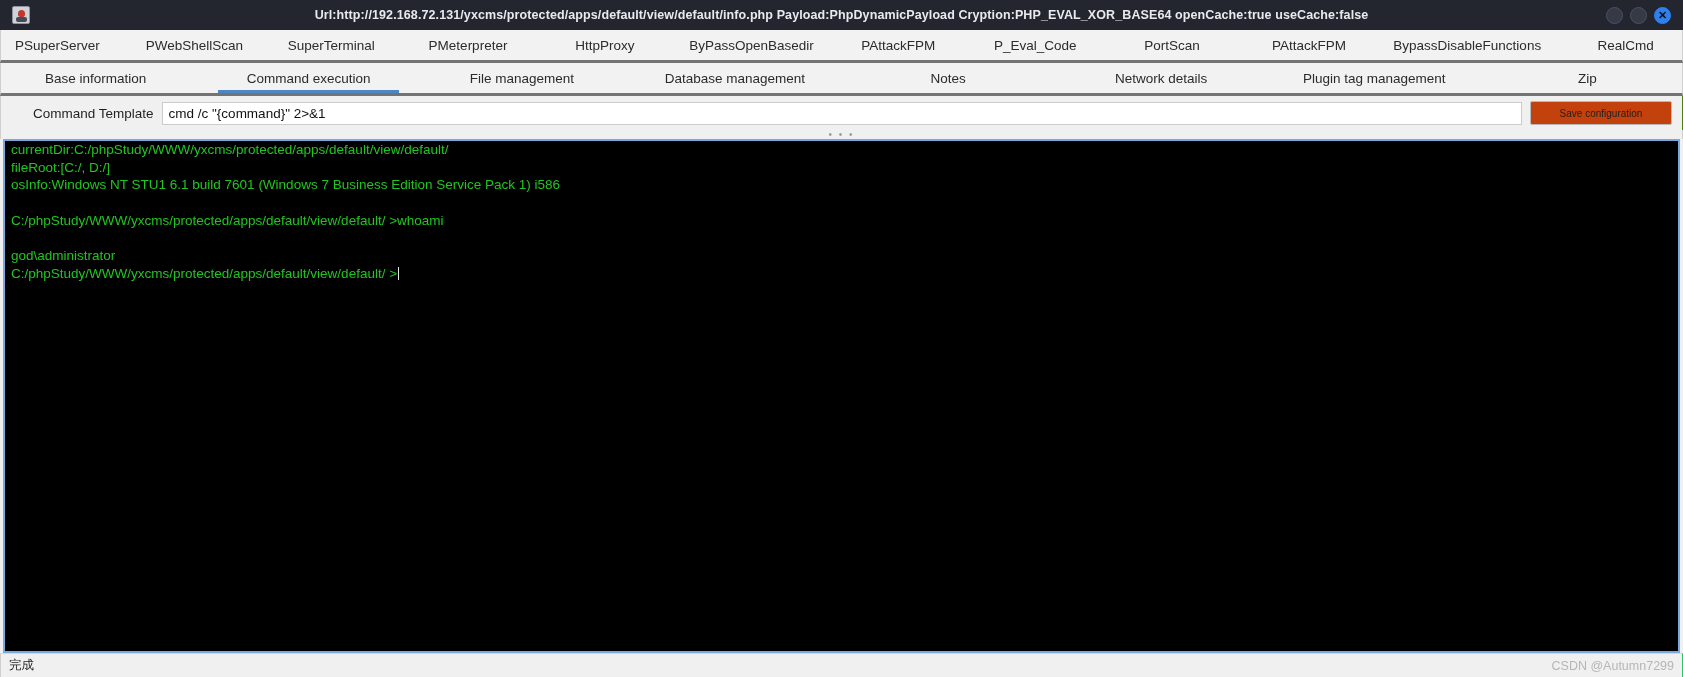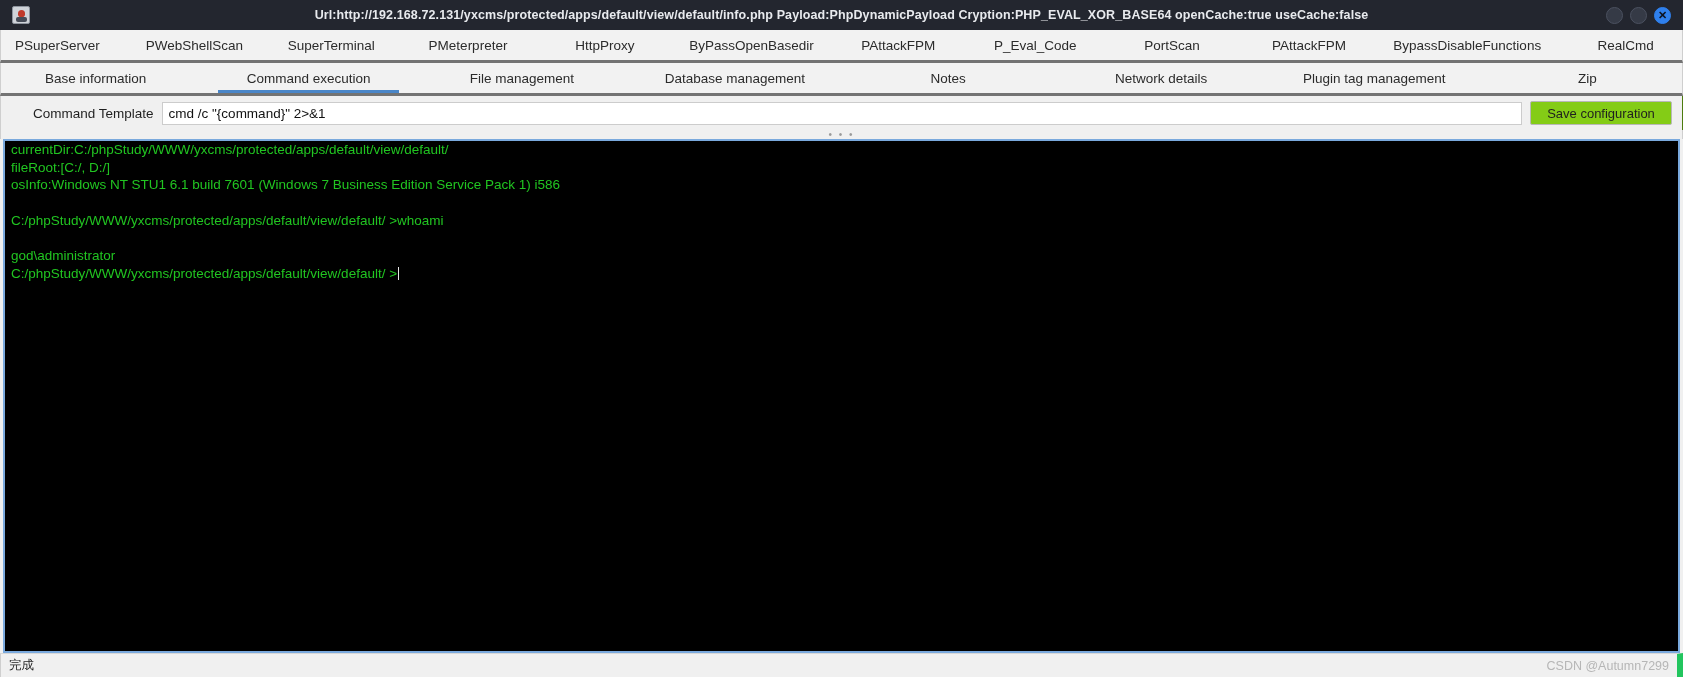--- a/index.html
+++ b/index.html
@@ -156,25 +156,25 @@
     border: 1px solid #cccccc;
     font-family: "Liberation Sans", sans-serif;
     font-size: 13.5px;
     color: #111111;
     padding: 0 6px;
     outline: none;
   }
   .save-btn {
     width: 142px;
     height: 24px;
-    background: #84cc16;
+    background: #c2410c;
     border: 1px solid #b8b8b8;
     border-radius: 2px;
     font-family: "Liberation Sans", sans-serif;
-    font-size: 13px;
+    font-size: 10px;
     color: #1f1f1f;
     cursor: default;
   }
 
   
   .splitter {
     height: 9px;
     min-height: 9px;
     background: #f0f0f0;
     display: flex;
@@ -222,21 +222,21 @@
   
   .statusbar {
     height: 24px;
     min-height: 24px;
     background: #f0f0f0;
     display: flex;
     align-items: center;
     padding: 0 8px;
     border-top: 1px solid #d8d8d8;
     border-left: 1px solid #cfcfcf;
-    border-right: 6px solid #22c55e;
+    border-right: 1px solid #22c55e;
   }
   .status-text {
     font-size: 12.5px;
     color: #1f1f1f;
   }
   .watermark {
     margin-left: auto;
     font-size: 12.5px;
     color: #b6b6b6;
   }

